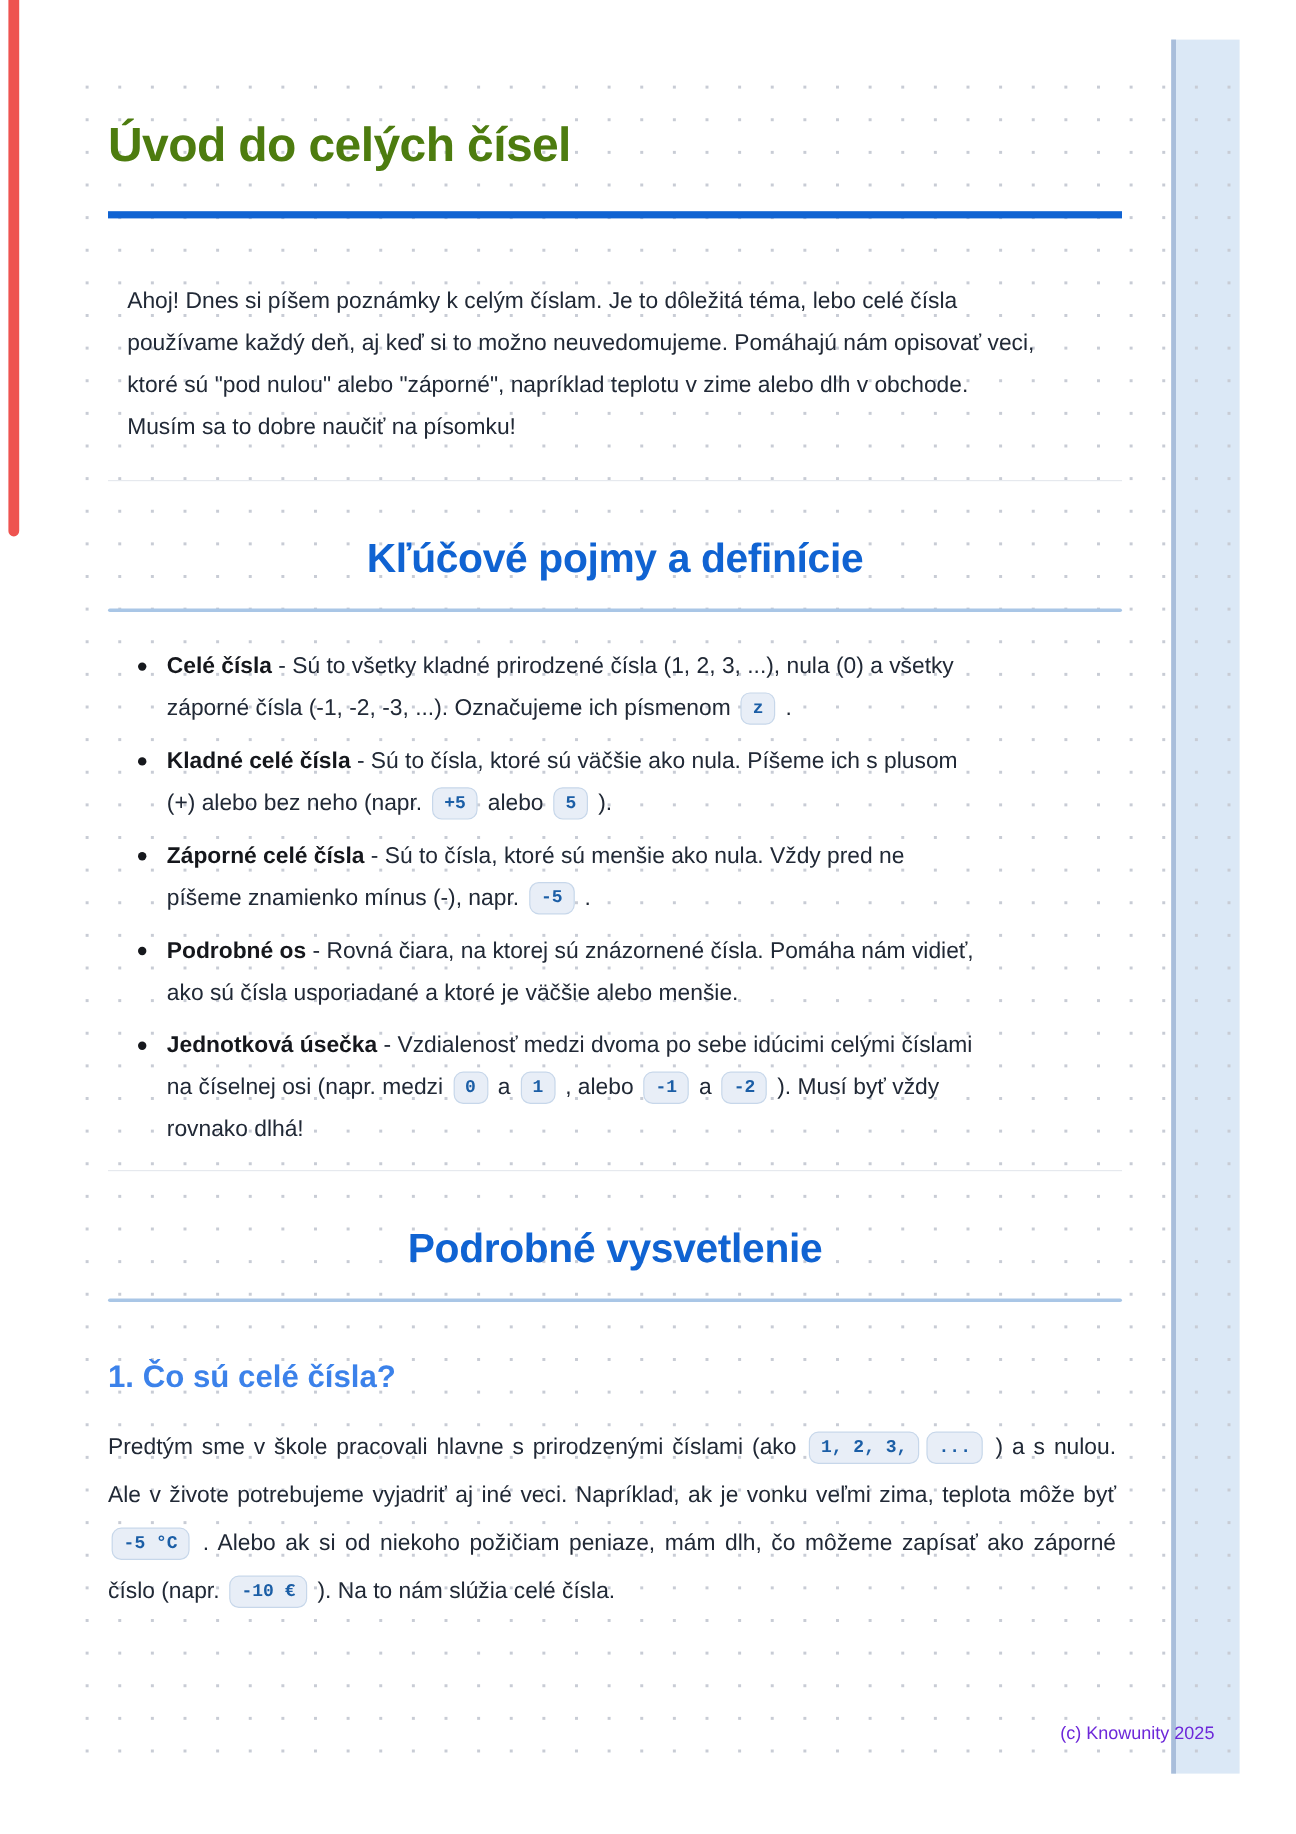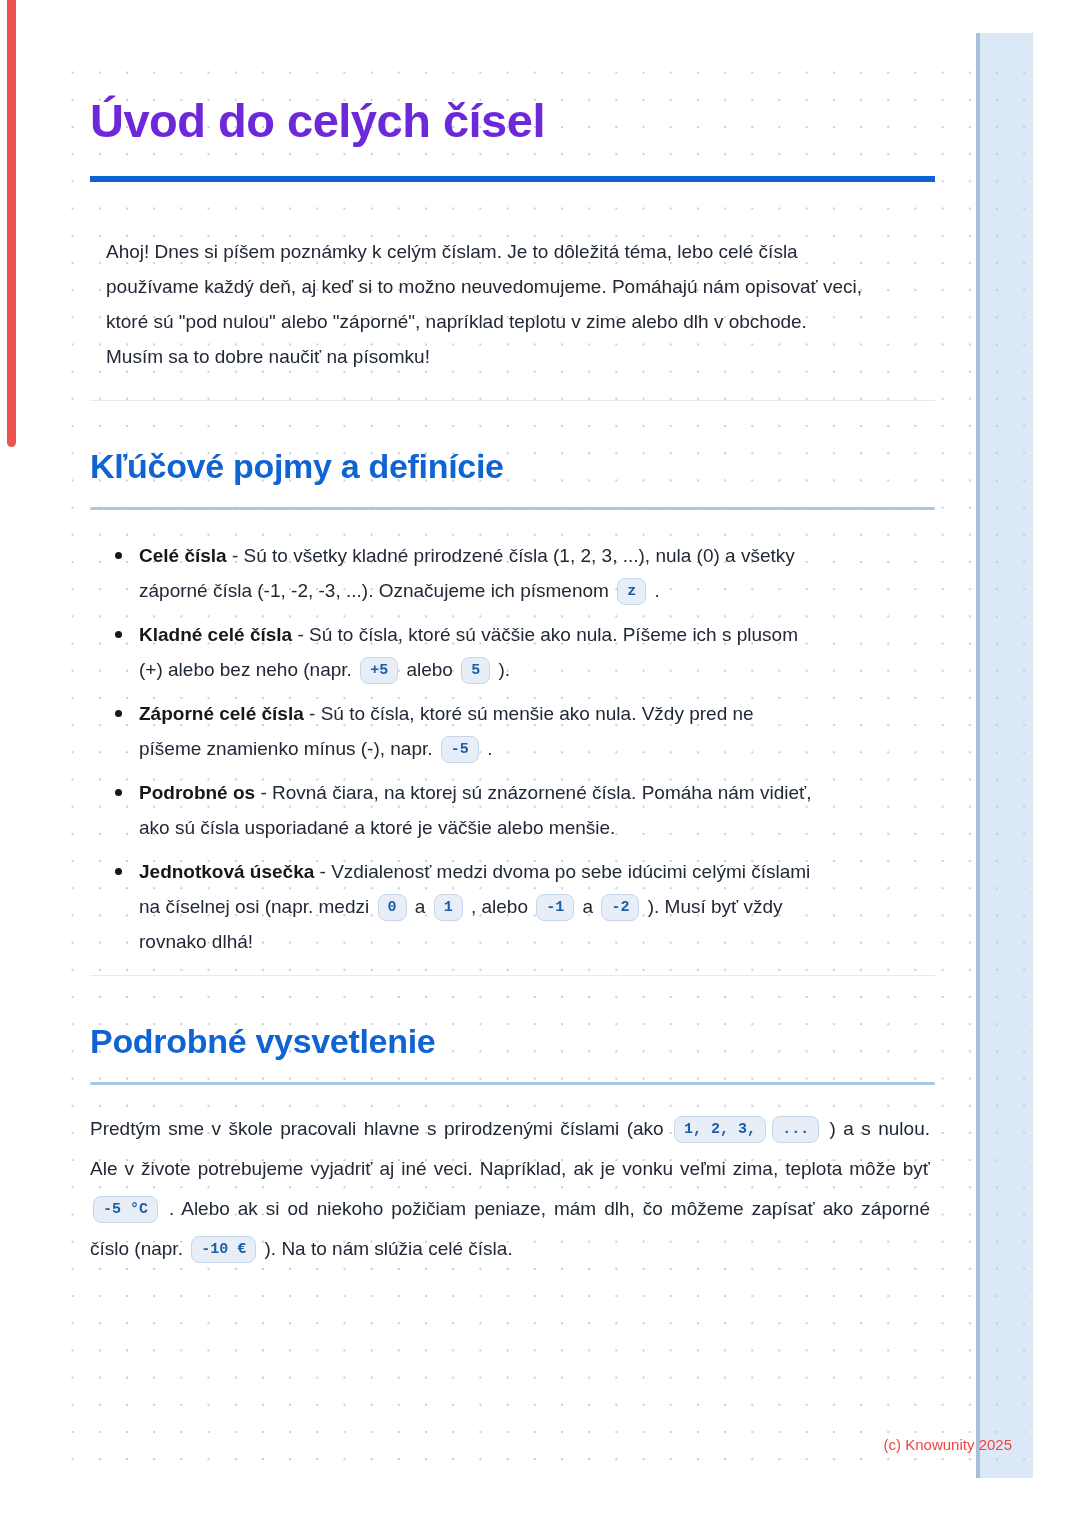--- a/index.html
+++ b/index.html
@@ -12,50 +12,50 @@
   .dot-grid { position:absolute; left:55px; top:55px; width:980px; height:1423px; z-index:2;
               background-image:radial-gradient(circle, #c8ccd5 1.2px, transparent 1.5px);
               background-size:27.2px 27.2px; background-position:4px 4px; }
 
   .scroll-thumb { position:absolute; left:7px; top:0; width:9px; height:447px;
                   background:#ee5350; border-radius:0 0 5px 5px; z-index:6; }
 
   .content { position:absolute; left:90px; top:0; width:845px; z-index:4;
              color:#212936; font-size:19px; }
 
-  h1.title { margin:92px 0 0; font-size:47px; line-height:58px; letter-spacing:-0.5px;
-             color:#6d28d9; font-weight:700; }
+  h1.title { margin:92px 0 0; font-size:40px; line-height:58px; letter-spacing:-0.5px;
+             color:#4d7c0f; font-weight:700; }
   .title-rule { margin-top:26px; height:6px; background:#1063d2; width:845px; }
 
   p.intro { margin:52px 16px 0; width:756px; line-height:35px; }
 
   .hr { border:0; height:1px; background:#e6e9ee; margin:26px 0 0; width:845px; }
   .hr.tight { margin-top:16px; }
 
   h2.sect { margin:44px 0 0; font-size:34px; line-height:42px; letter-spacing:-0.3px;
-            color:#1063d2; font-weight:700; }
+            color:#1063d2; font-weight:700;text-align:center; }
   .h2-rule { margin-top:20px; height:3px; background:#a9c6e6; width:845px; border-radius:2px; }
 
   ul.kv { list-style:none; margin:28px 0 0; padding:0 0 0 36px; width:700px; }
   ul.kv li { position:relative; line-height:35px; margin:0 13px 9px; }
   ul.kv li::before { content:""; position:absolute; left:-24px; top:14px; width:7px; height:7px;
                      border-radius:50%; background:#16181d; }
 
   .term { font-weight:700; color:#15171c; }
 
   .chip { display:inline-block; font-family:"Liberation Mono", monospace; font-size:15px;
           font-weight:700; color:#1b5ea6; background:#e8eef7; border:1px solid #c7d7ea;
           border-radius:8px; padding:2px 9px; margin:0 3px; line-height:21px; vertical-align:2px;
           white-space:nowrap; }
 
   h3.sub { margin:46px 0 0; font-size:26px; line-height:32px; color:#3c82ea; font-weight:700; }
 
   p.detail { margin:24px 0 0; width:840px; line-height:40px; text-align:justify; }
 
-  .footer { position:absolute; top:1436px; right:68px; z-index:5; color:#ef4444; font-size:15px; }
+  .footer { position:absolute; top:1436px; right:68px; z-index:5; color:#6d28d9; font-size:15px; }
 </style>
 </head>
 <body>
 
 <div class="page">
 
   <div class="right-strip"></div>
   <div class="dot-grid"></div>
   <div class="scroll-thumb"></div>
 
@@ -87,20 +87,21 @@
       <li>
         <span class="term">Jednotková úsečka</span><span> - Vzdialenosť medzi dvoma po sebe idúcimi celými číslami na číselnej osi (napr. medzi </span><code class="chip">0</code><span> a </span><code class="chip">1</code><span> , alebo </span><code class="chip">-1</code><span> a </span><code class="chip">-2</code><span> ). Musí byť vždy rovnako dlhá!</span>
       </li>
     </ul>
 
     <div class="hr tight"></div>
 
     <h2 class="sect">Podrobné vysvetlenie</h2>
     <div class="h2-rule"></div>
 
+    <h3 class="sub">1. Čo sú celé čísla?</h3>
 
     <p class="detail">
       <span>Predtým sme v škole pracovali hlavne s prirodzenými číslami (ako </span><code class="chip">1, 2, 3,</code><code class="chip">...</code><span> ) a s nulou. Ale v živote potrebujeme vyjadriť aj iné veci. Napríklad, ak je vonku veľmi zima, teplota môže byť </span><code class="chip">-5 °C</code><span> . Alebo ak si od niekoho požičiam peniaze, mám dlh, čo môžeme zapísať ako záporné číslo (napr. </span><code class="chip">-10 €</code><span> ). Na to nám slúžia celé čísla.</span>
     </p>
 
   </div>
 
   <div class="footer">(c) Knowunity 2025</div>
 
 </div>

